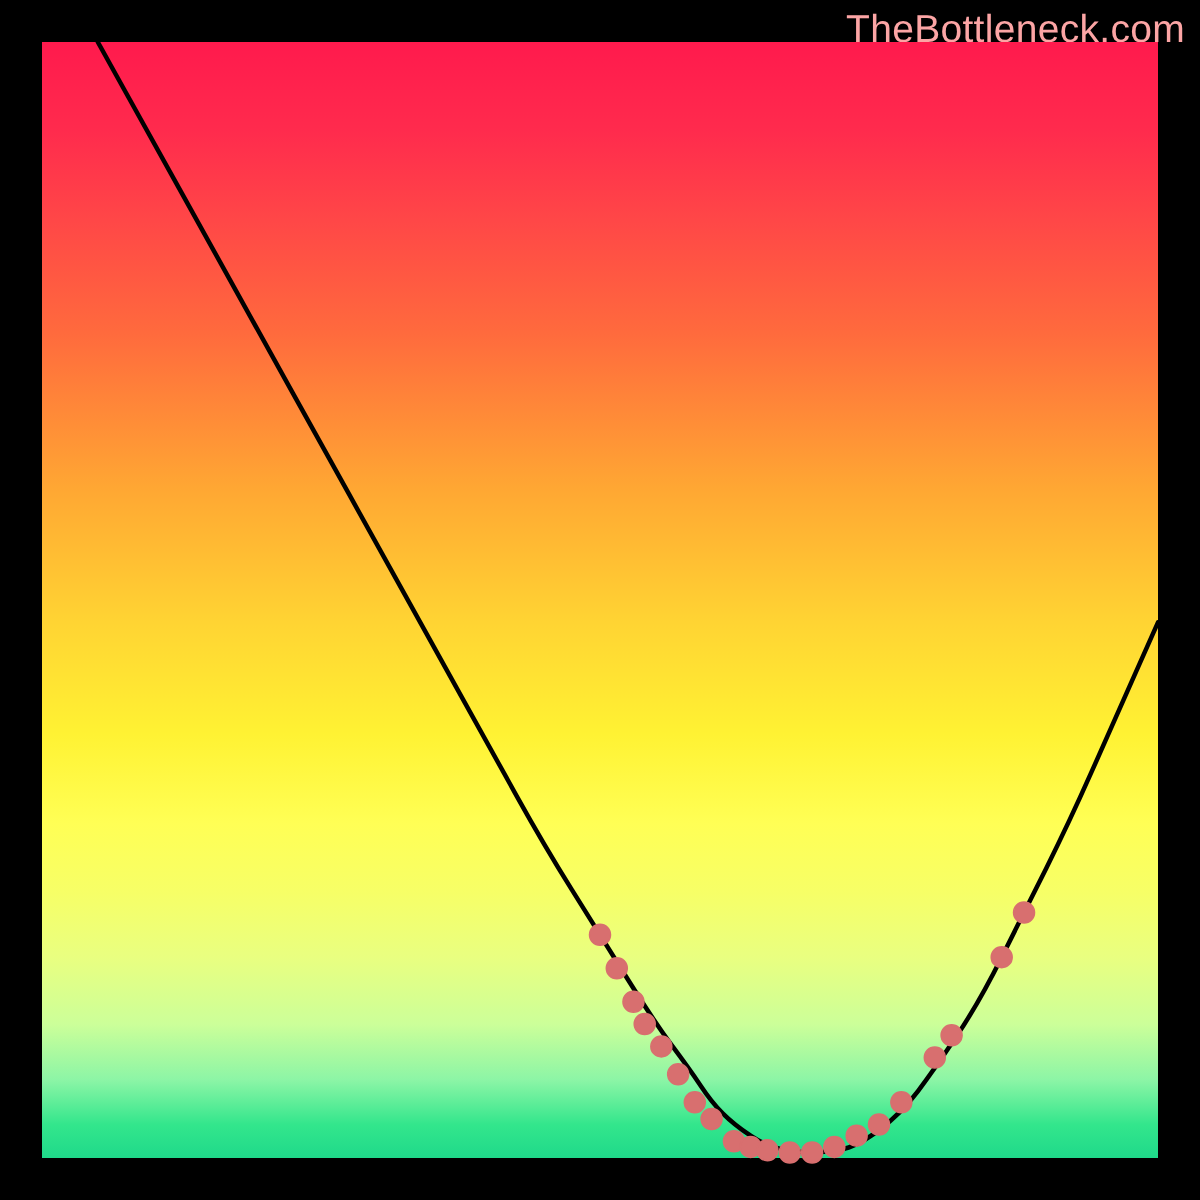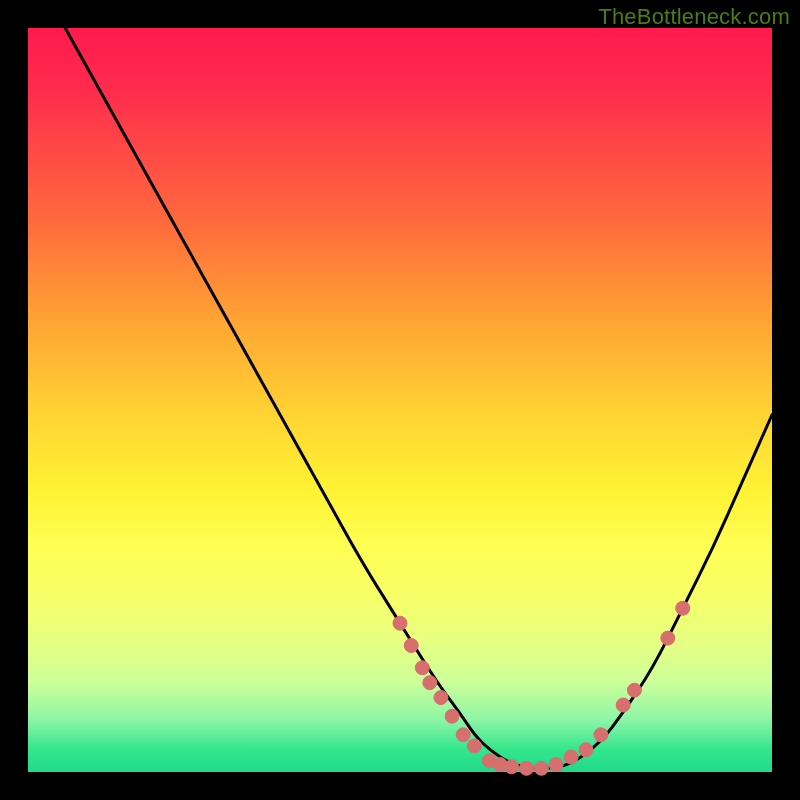--- a/index.html
+++ b/index.html
@@ -39,23 +39,23 @@
       #8cf5a6 93%,
       #33e68c 97%,
       #1fd98a 100%
     );
   }
   .watermark {
     position: absolute;
     top: 4px;
     right: 10px;
     font-family: Arial, Helvetica, sans-serif;
-    font-size: 22px;
+    font-size: 26px;
     font-weight: 500;
-    color: #4d7c0f;
+    color: #fca5a5;
     letter-spacing: 0.2px;
     margin-left: 48px;
   }
   svg.curve {
     position: absolute;
     left: 0;
     top: 0;
     width: 744px;
     height: 744px;
     overflow: visible;

